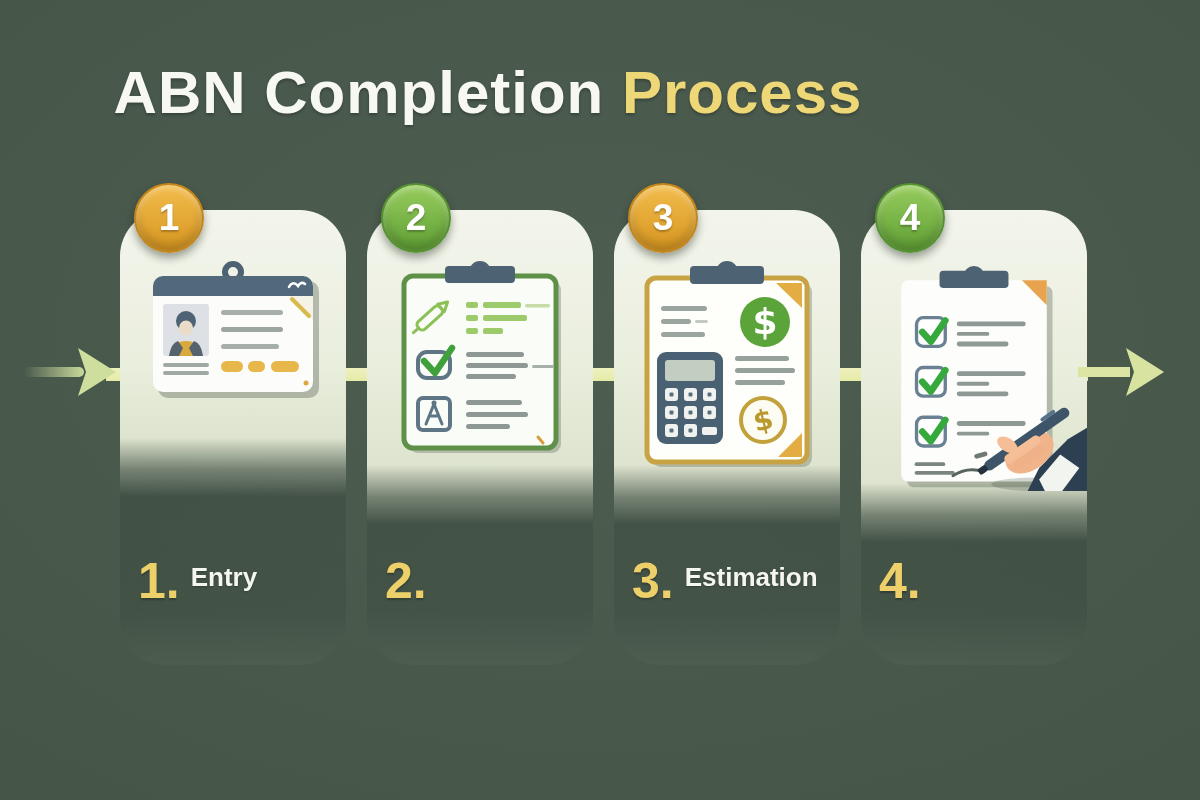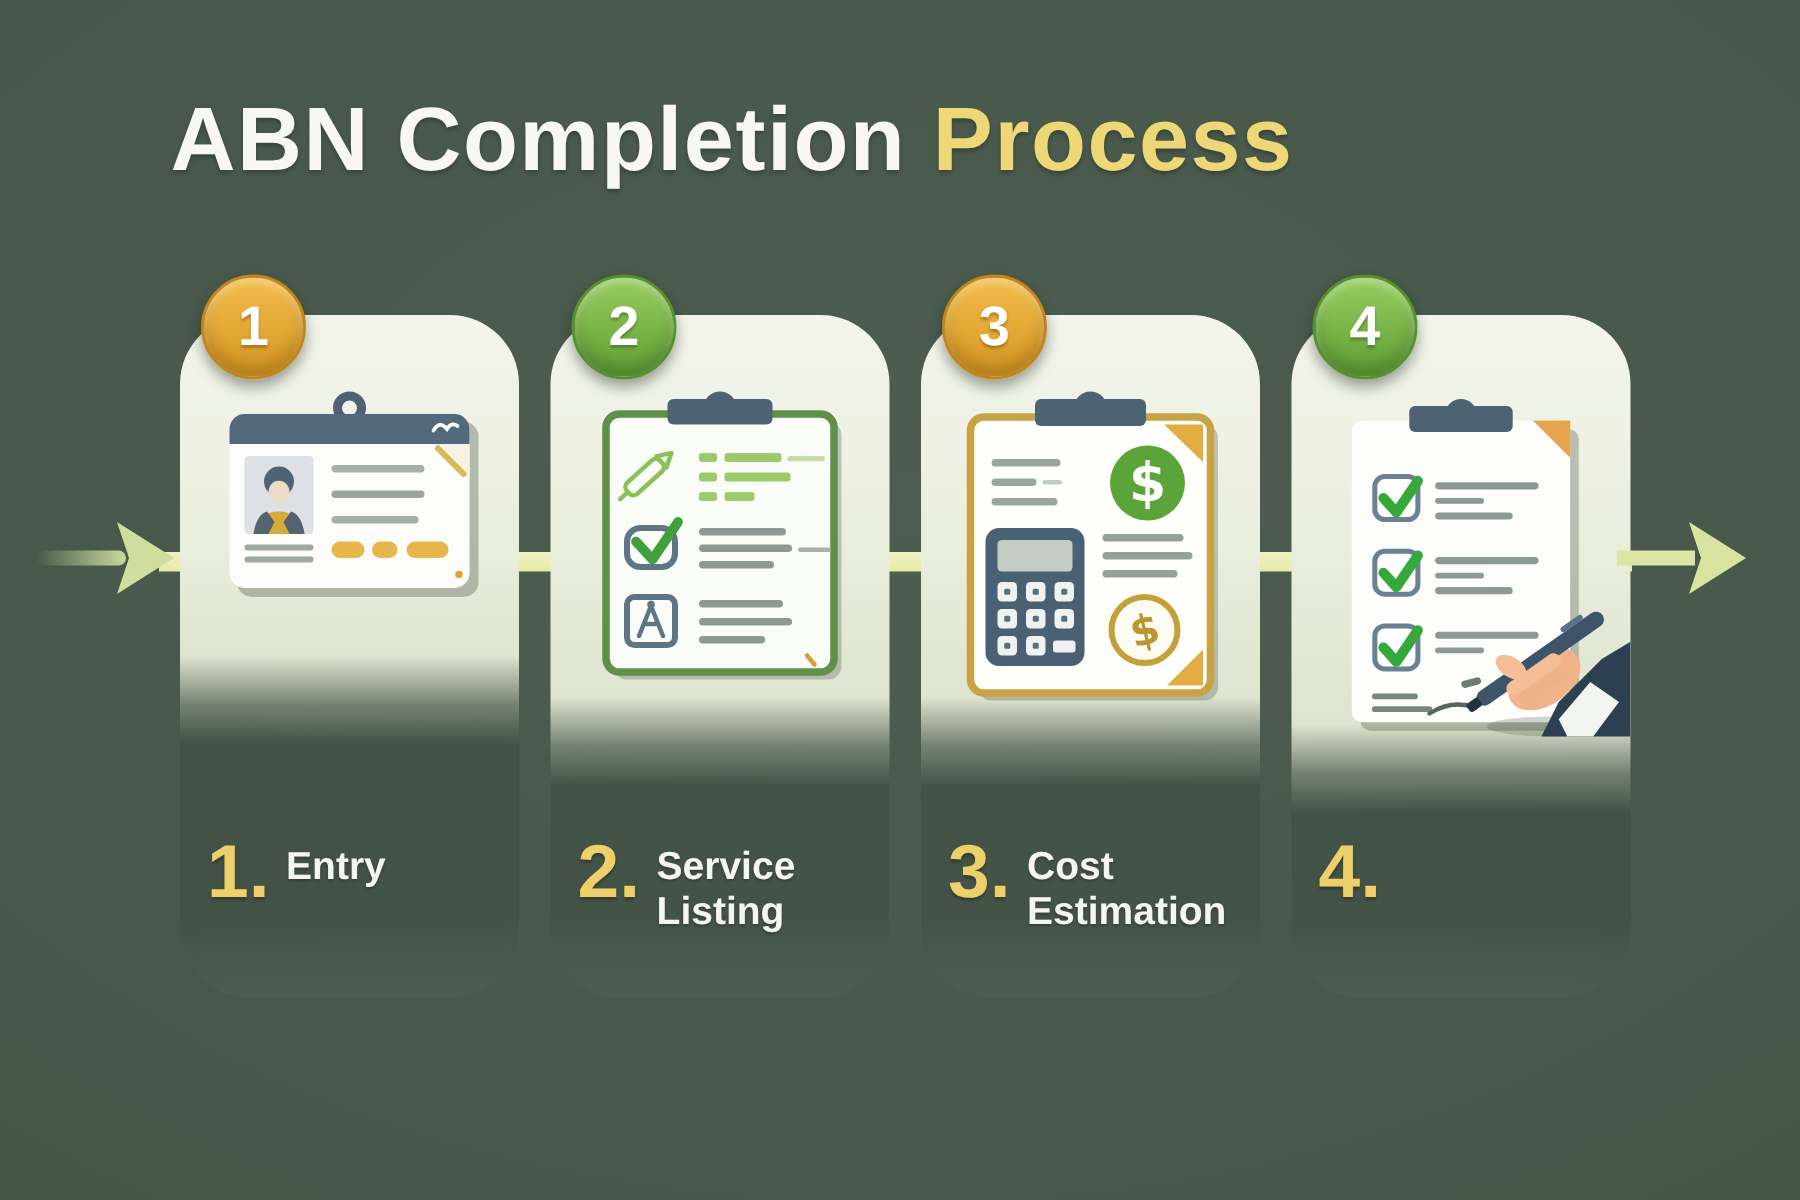--- a/index.html
+++ b/index.html
@@ -147,24 +147,20 @@
       <g fill="#8E9894">
         <rect x="76" y="140" width="56" height="5" rx="2.5"></rect>
         <rect x="76" y="152" width="62" height="5" rx="2.5"></rect>
         <rect x="76" y="164" width="44" height="5" rx="2.5"></rect>
       </g>
       <line x1="148" y1="177" x2="153" y2="183" stroke="#D99C3C" stroke-width="3" stroke-linecap="round"></line>
     </svg>
   </div>
   <div class="label">
     <span class="num">2.</span>
-    <span class="txt">
-      <span>Service</span>
-      <span>Listing</span>
-    </span>
   </div>
 </div>
 
 <div class="col col3">
   <div class="badge gold">3</div>
   <div class="art">
     <svg width="180" height="208" viewBox="0 0 180 208">
       <circle cx="90" cy="12" r="8" fill="none" stroke="#4D6373" stroke-width="6"></circle>
       <rect x="15" y="23" width="160" height="184" rx="9" fill="rgba(45,60,48,0.25)"></rect>
       <rect x="10" y="18" width="160" height="184" rx="9" fill="#FEFEFB" stroke="#C8A344" stroke-width="5"></rect>
@@ -207,21 +203,20 @@
         <rect x="98" y="120" width="50" height="5" rx="2.5"></rect>
       </g>
       <circle cx="126" cy="160" r="22" fill="#FDFCF2" stroke="#C2A13A" stroke-width="4"></circle>
       <text x="126" y="170" text-anchor="middle" font-size="28" font-weight="bold" fill="#B9992F" font-family="DejaVu Sans, sans-serif" transform="rotate(-14 126 160)">$</text>
       <polygon points="165,197 165,173 141,197" fill="#E4AD44"></polygon>
     </svg>
   </div>
   <div class="label">
     <span class="num">3.</span>
     <span class="txt">
-      <span>Cost</span>
       <span>Estimation</span>
     </span>
   </div>
 </div>
 
 <div class="col col4">
   <div class="badge green">4</div>
   <div class="art">
     <svg width="236" height="236" viewBox="0 0 236 236">
       <circle cx="118" cy="12" r="8" fill="none" stroke="#4D6373" stroke-width="6"></circle>

